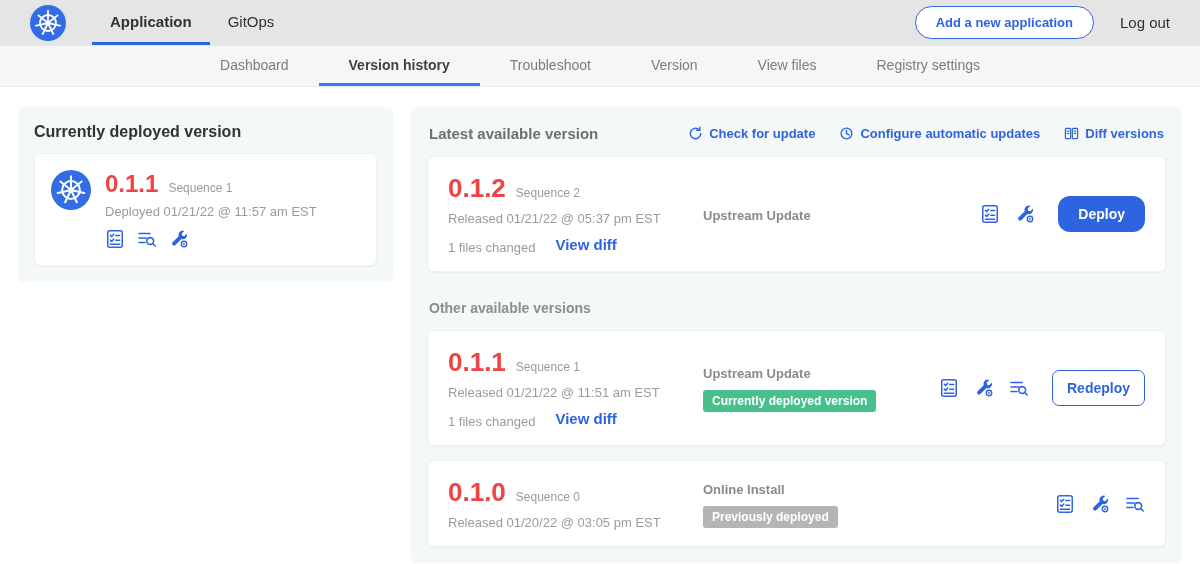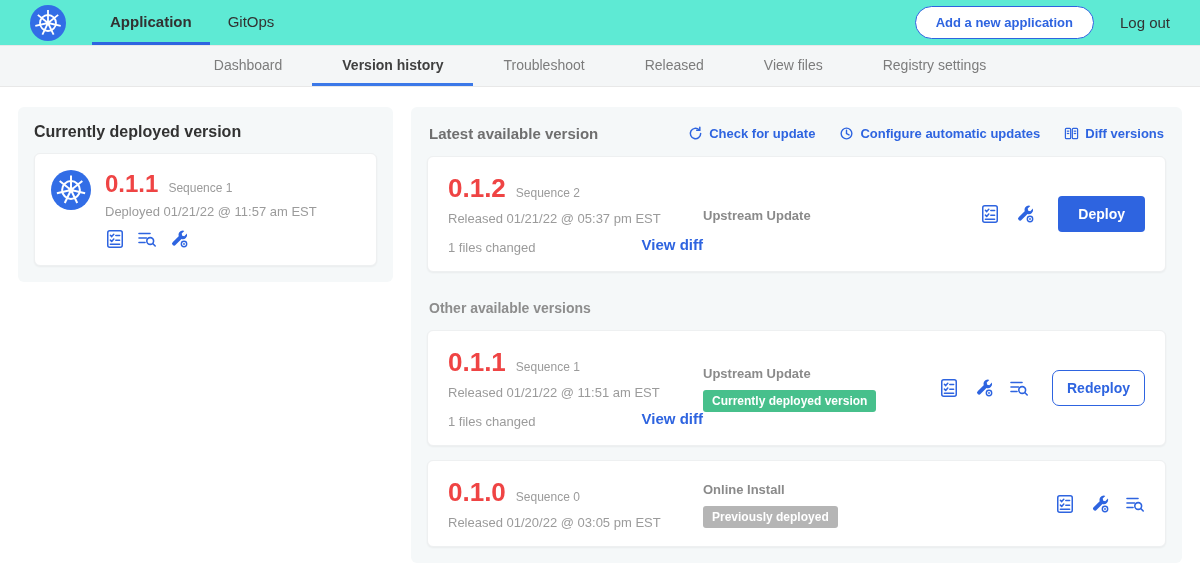--- a/index.html
+++ b/index.html
@@ -4,21 +4,21 @@
 <style>
   * { box-sizing: border-box; margin: 0; padding: 0; }
   html,body { width:1200px; height:564px; }
   body {
     font-family: "Liberation Sans", "DejaVu Sans", sans-serif;
     background:#ffffff; color:#323232; overflow:hidden;
     --accent:#2e64e0; --badgeGreen:#47c08c; --badgeGray:#b5b5b5;
   }
   
   .topbar { height:46px; display:flex; align-items:stretch; justify-content:space-between;
-    border-bottom:1px solid #e8e8e8; background:#5eead4; padding:0 30px; }
+    border-bottom:1px solid #e8e8e8; background:#e5e5e5; padding:0 30px; }
   .topbar-left { display:flex; align-items:stretch; gap:10px; }
   .k8s-logo { align-self:center; width:36px; height:36px; margin-right:16px; }
   .top-tabs { display:flex; align-items:stretch; }
   .top-tab { display:flex; align-items:center; padding:0 18px; font-size:15px; color:#323232;
     cursor:pointer; border-bottom:3px solid transparent; }
   .top-tab.active { font-weight:700; border-bottom-color:var(--accent,#2e64e0); }
   .topbar-right { display:flex; align-items:center; gap:26px; }
   .add-app-btn { background:#fff; border:1.5px solid var(--accent,#2e64e0); color:var(--accent,#2e64e0);
     font-family:inherit; font-size:13px; font-weight:700; padding:8px 20px; border-radius:17px; cursor:pointer; }
   .logout { font-size:15px; color:#323232; cursor:pointer; }
@@ -50,30 +50,30 @@
   .sequence { font-size:12px; color:#9b9b9b; }
   .muted { font-size:13px; color:#9b9b9b; }
   .deployed-info .muted { margin-top:6px; }
   .icon-row { display:flex; align-items:center; gap:12px; margin-top:10px; }
   .icon { width:20px; height:20px; color:var(--accent,#2e64e0); cursor:pointer; display:block; }
   .icon.sm { width:15px; height:15px; cursor:default; }
   
   .version-card { margin-top:14px; padding:16px 20px; display:flex; align-items:stretch; }
   .vc-left { width:255px; flex:none; display:flex; flex-direction:column; justify-content:center; }
   .vc-left .muted { margin-top:7px; }
-  .files-line { display:flex; align-items:center; gap:20px; margin-top:7px;justify-content:space-between; }
+  .files-line { display:flex; align-items:center; gap:20px; margin-top:7px; }
   .view-diff { font-size:15px; font-weight:700; color:var(--accent,#2e64e0); cursor:pointer; text-decoration:none; }
   .vc-mid { flex:1; display:flex; flex-direction:column; justify-content:center; align-items:flex-start; gap:9px; padding-top:2px; }
   .source { font-size:13px; font-weight:700; color:#8a8a8a; }
   .badge { font-size:12px; font-weight:700; color:#fff; padding:4px 9px; border-radius:3px; }
   .badge.green { background:var(--badgeGreen,#47c08c); }
   .badge.gray { background:var(--badgeGray,#b5b5b5); }
   .vc-right { display:flex; align-items:center; gap:15px; }
   .deploy-btn { margin-left:8px; background:var(--accent,#2e64e0); color:#fff; border:none;
-    font-family:inherit; font-size:14px; font-weight:700; padding:10px 20px; border-radius:4px; cursor:pointer; }
+    font-family:inherit; font-size:14px; font-weight:700; padding:10px 20px; border-radius:12px; cursor:pointer; }
   .redeploy-btn { margin-left:8px; background:#fff; color:var(--accent,#2e64e0);
     border:1px solid var(--accent,#2e64e0); font-family:inherit; font-size:14px; font-weight:700;
     padding:9px 14px; border-radius:7px; cursor:pointer; }
   .other-title { margin-top:28px; font-size:14px; font-weight:600; color:#8d8d8d; padding-left:2px; }
 </style>
 </head>
 <body style="--accent: #2e64e0; --badgeGreen: #47c08c; --badgeGray: #b5b5b5;">
 
 <header class="topbar">
   <div class="topbar-left">
@@ -105,21 +105,21 @@
   <div class="topbar-right">
     <button class="add-app-btn">Add a new application</button>
     <span class="logout">Log out</span>
   </div>
 </header>
 
 <nav class="subnav">
   <div class="subnav-item">Dashboard</div>
   <div class="subnav-item active">Version history</div>
   <div class="subnav-item">Troubleshoot</div>
-  <div class="subnav-item">Released</div>
+  <div class="subnav-item">Version</div>
   <div class="subnav-item">View files</div>
   <div class="subnav-item">Registry settings</div>
 </nav>
 
 <main class="main">
 
   <section class="panel deployed-panel">
     <h2 class="panel-title">Currently deployed version</h2>
     <div class="card deployed-card">
       <div class="app-logo">

